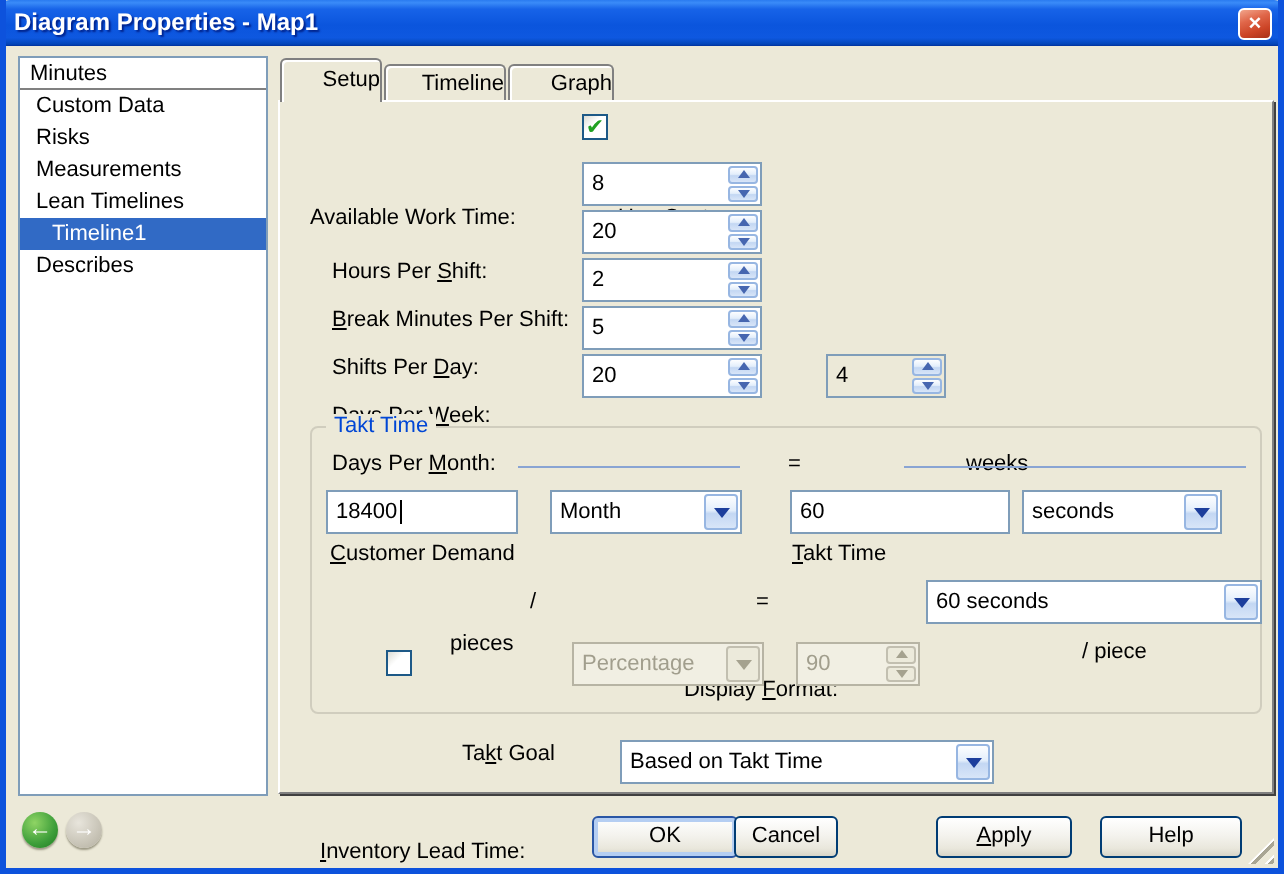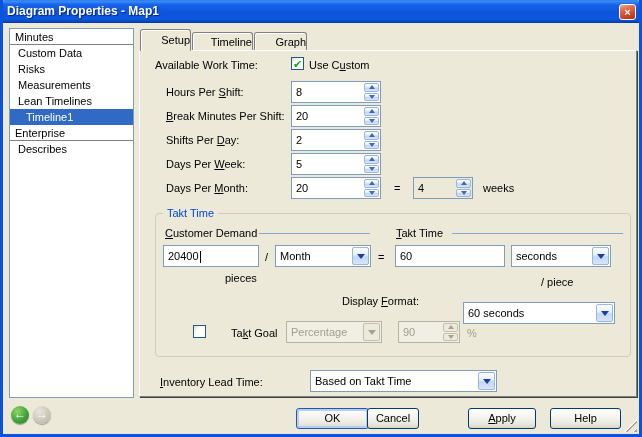--- a/index.html
+++ b/index.html
@@ -38,21 +38,21 @@
   .tab-panel { position:absolute; left:136px; top:50px; width:498px; height:347px;
     background:#ece9d8; border:1px solid; border-color:#fff #808080 #808080 #fff;
     box-shadow:1px 1px 0 #404040; }
   .tab { position:absolute; background:#ece9d8; border:1px solid #808080; border-bottom:none;
     border-top-left-radius:3px; border-top-right-radius:3px; box-shadow:inset 1px 1px 0 #fff;
     text-align:right; cursor:pointer; }
   .tab.active { left:137px; top:29px; width:51px; height:22px; line-height:21px; z-index:3; }
   .tab.t2 { left:189px; top:32px; width:61px; height:19px; line-height:18px; }
   .tab.t3 { left:251px; top:32px; width:53px; height:19px; line-height:18px; }
 
-  .lbl { position:absolute; white-space:nowrap; }
+  .lbl { position:absolute; white-space:nowrap;margin-top:44px; }
   .lbl u { text-decoration:underline; }
 
   
   .field { position:absolute; height:22px; background:#fff; border:1px solid #7f9db9;
     padding:4px 3px 0 4px; white-space:nowrap; overflow:hidden; }
   .field.flat { background:#ece9d8; }
   .spin-btns { position:absolute; right:1px; top:1px; width:15px; height:18px;
     display:flex; flex-direction:column; gap:0; }
   .spin-up,.spin-down { flex:1; background:linear-gradient(180deg,#fdfeff,#e3eefb 45%,#c3d7f3 55%,#d8e5f8);
     border:1px solid #97b6e2; border-radius:2px; display:flex; align-items:center; justify-content:center; cursor:pointer; }
@@ -107,21 +107,20 @@
     <span class="close-btn">×</span>
   </div>
 
   <div class="sidebar">
     <div class="tree-header">Minutes</div>
     <div class="tree-item">Custom Data</div>
     <div class="tree-item">Risks</div>
     <div class="tree-item">Measurements</div>
     <div class="tree-item">Lean Timelines</div>
     <div class="tree-item child selected">Timeline1</div>
-    <div class="tree-header">Enterprise</div>
     <div class="tree-item">Describes</div>
   </div>
 
   <div class="tab active">Setup</div>
   <div class="tab t2">Timeline</div>
   <div class="tab t3">Graph</div>
   <div class="tab-panel"></div>
 
   <span class="lbl" style="left:152px;top:59px">Available Work Time:</span>
   <span class="checkbox on" style="left:288px;top:57px">
@@ -209,21 +208,21 @@
 
   <div class="groupbox"></div>
   <span class="group-label">Takt Time</span>
 
   <span class="lbl" style="left:162px;top:227px"><u>C</u>ustomer Demand</span>
   <div class="blue-rule" style="left:256px;top:233px;width:111px"></div>
   <span class="lbl" style="left:393px;top:227px"><u>T</u>akt Time</span>
   <div class="blue-rule" style="left:449px;top:233px;width:171px"></div>
 
   <div class="field" style="left:160px;top:245px;width:96px">
-    <span>20400</span><span class="caret"></span>
+    <span>18400</span><span class="caret"></span>
   </div>
   <span class="lbl" style="left:262px;top:251px">/</span>
   <div class="combo" style="left:272px;top:245px;width:96px">
     <span>Month</span>
     <span class="combo-btn">
         <i></i>
       </span>
   </div>
   <span class="lbl" style="left:375px;top:251px">=</span>
   <div class="field" style="left:392px;top:245px;width:110px">
@@ -232,21 +231,21 @@
   <div class="combo" style="left:508px;top:245px;width:100px">
     <span>seconds</span>
     <span class="combo-btn">
         <i></i>
       </span>
   </div>
   <span class="lbl" style="left:222px;top:272px">pieces</span>
   <span class="lbl" style="left:538px;top:276px">/ piece</span>
 
   <span class="lbl" style="left:300px;top:295px;width:155px;text-align:center">Display <u>F</u>ormat:</span>
-  <div class="combo" style="left:460px;top:302px;width:152px">
+  <div class="combo" style="left:460px;top:290px;width:168px">
     <span>60 seconds</span>
     <span class="combo-btn">
         <i></i>
       </span>
   </div>
 
   <span class="checkbox" style="left:190px;top:325px">
     
   </span>
   <span class="lbl" style="left:228px;top:327px">Ta<u>k</u>t Goal</span>

